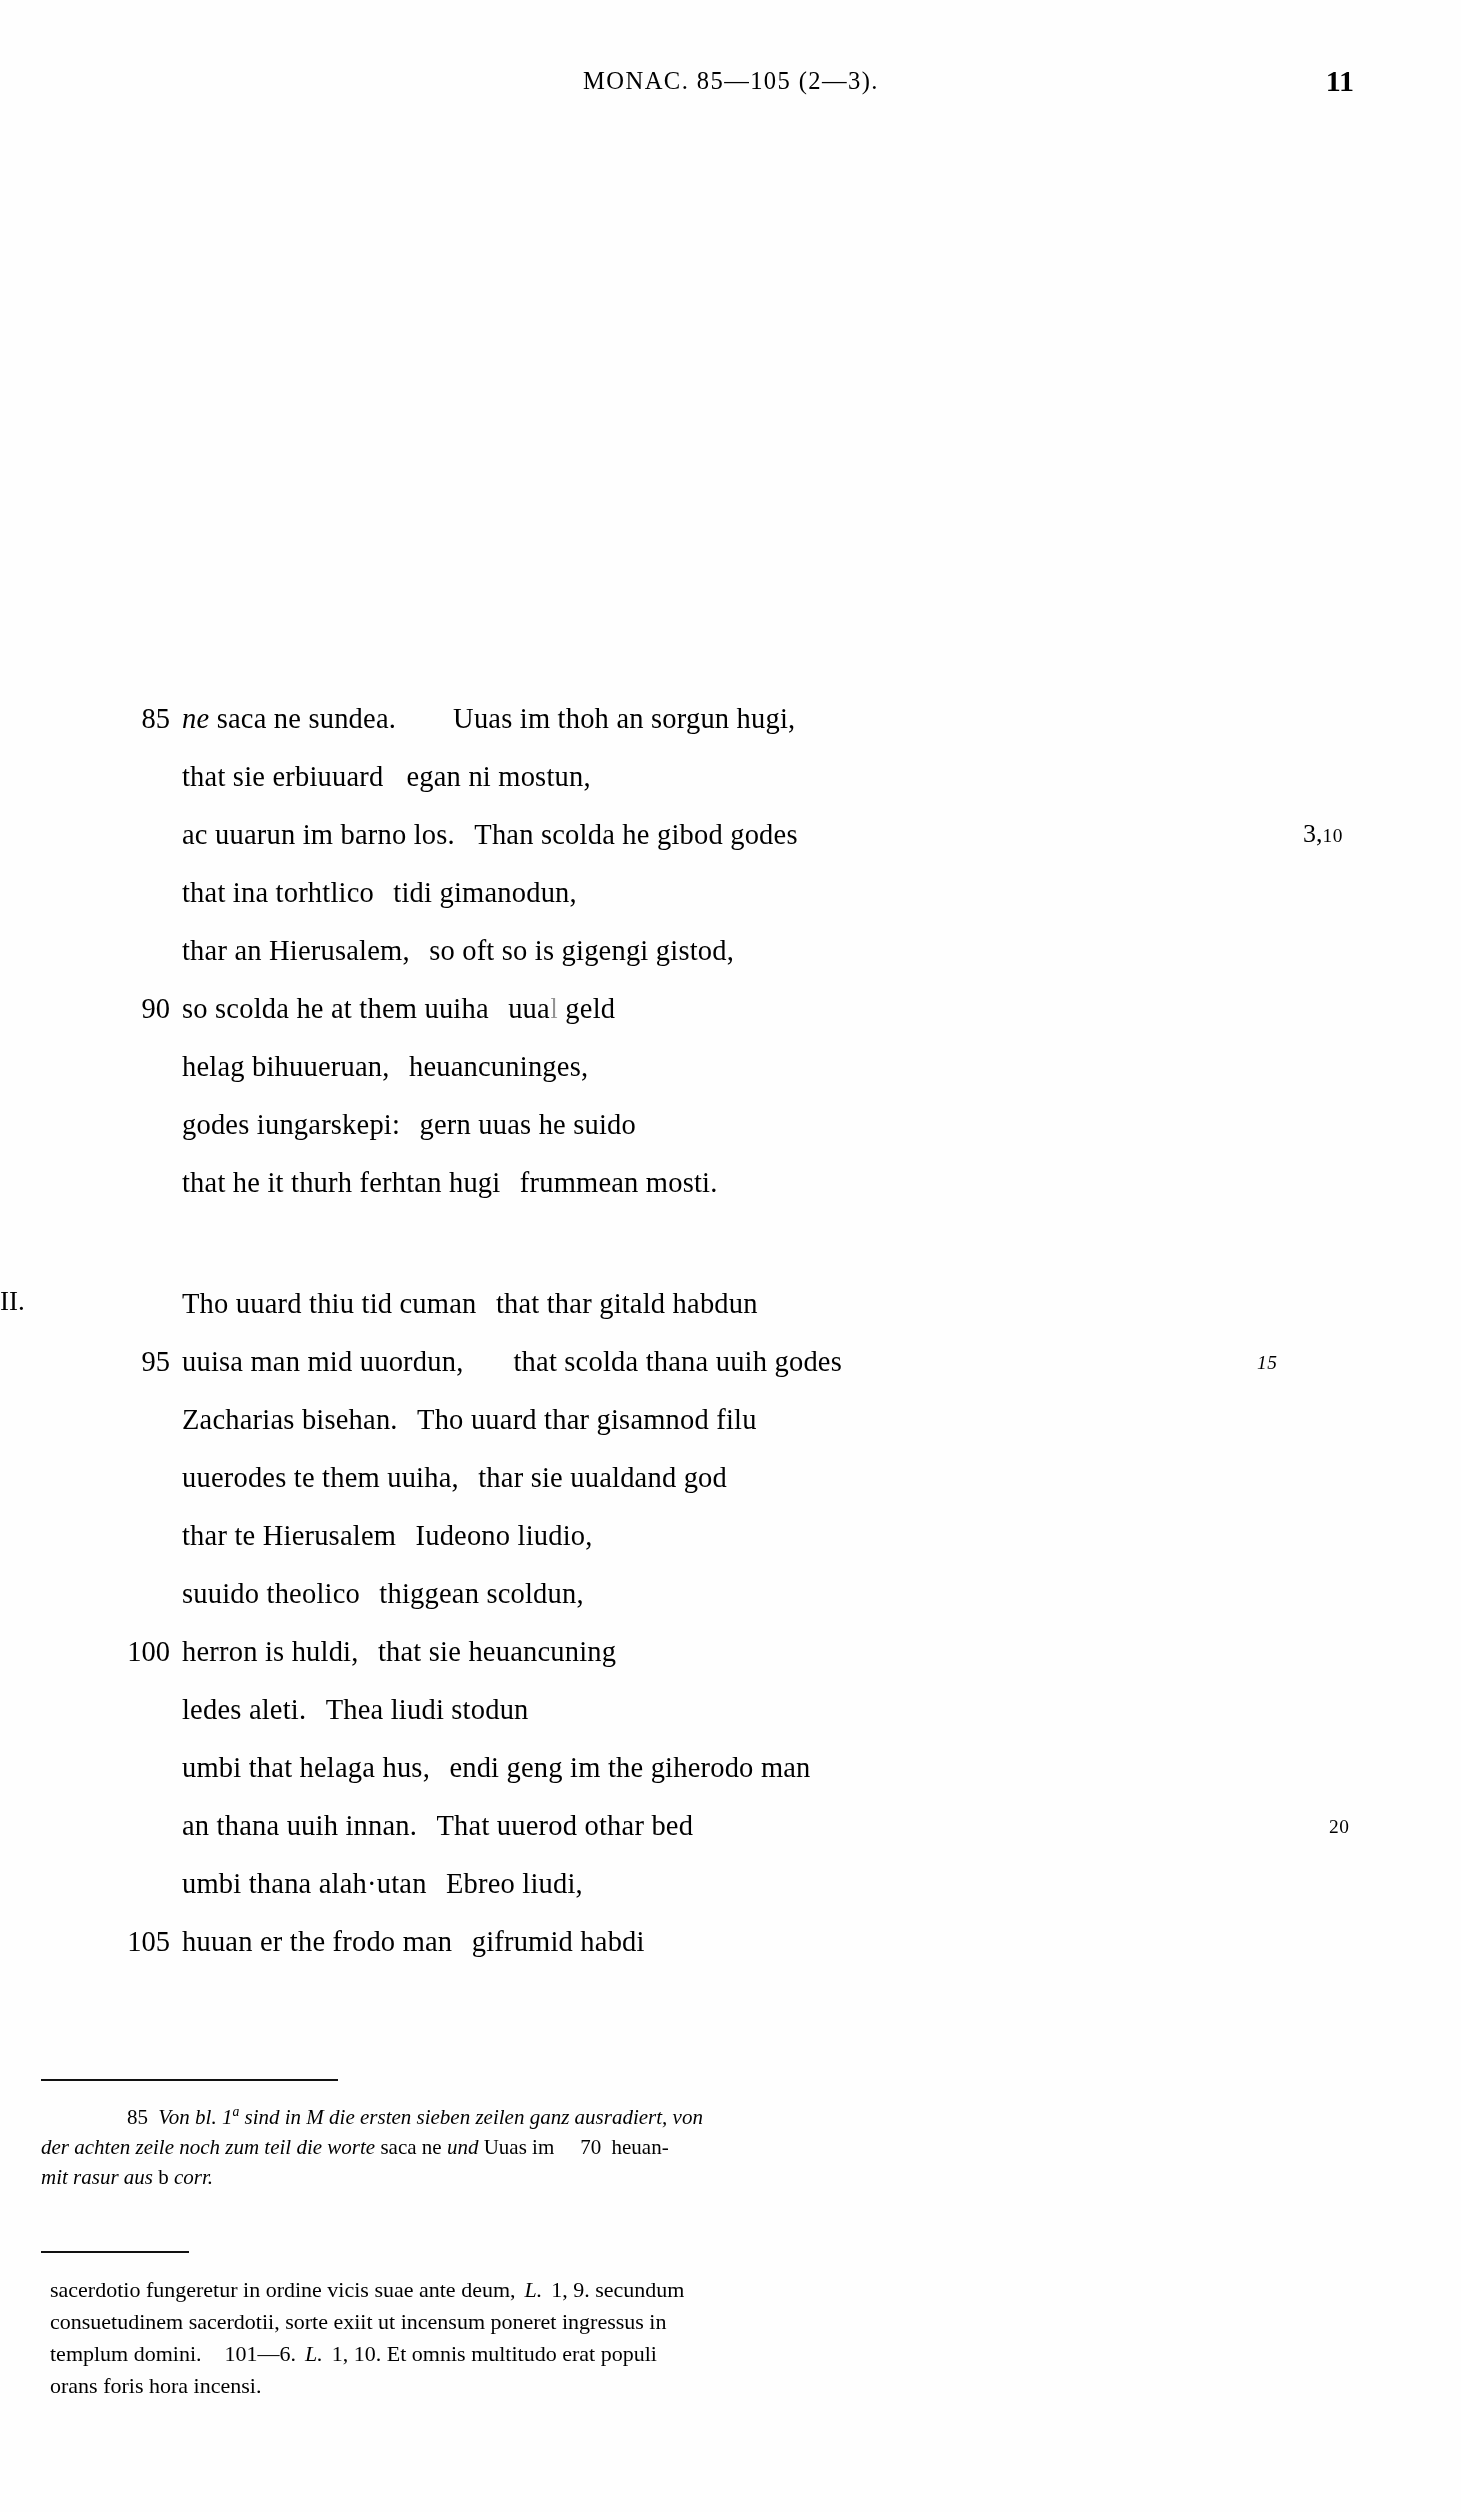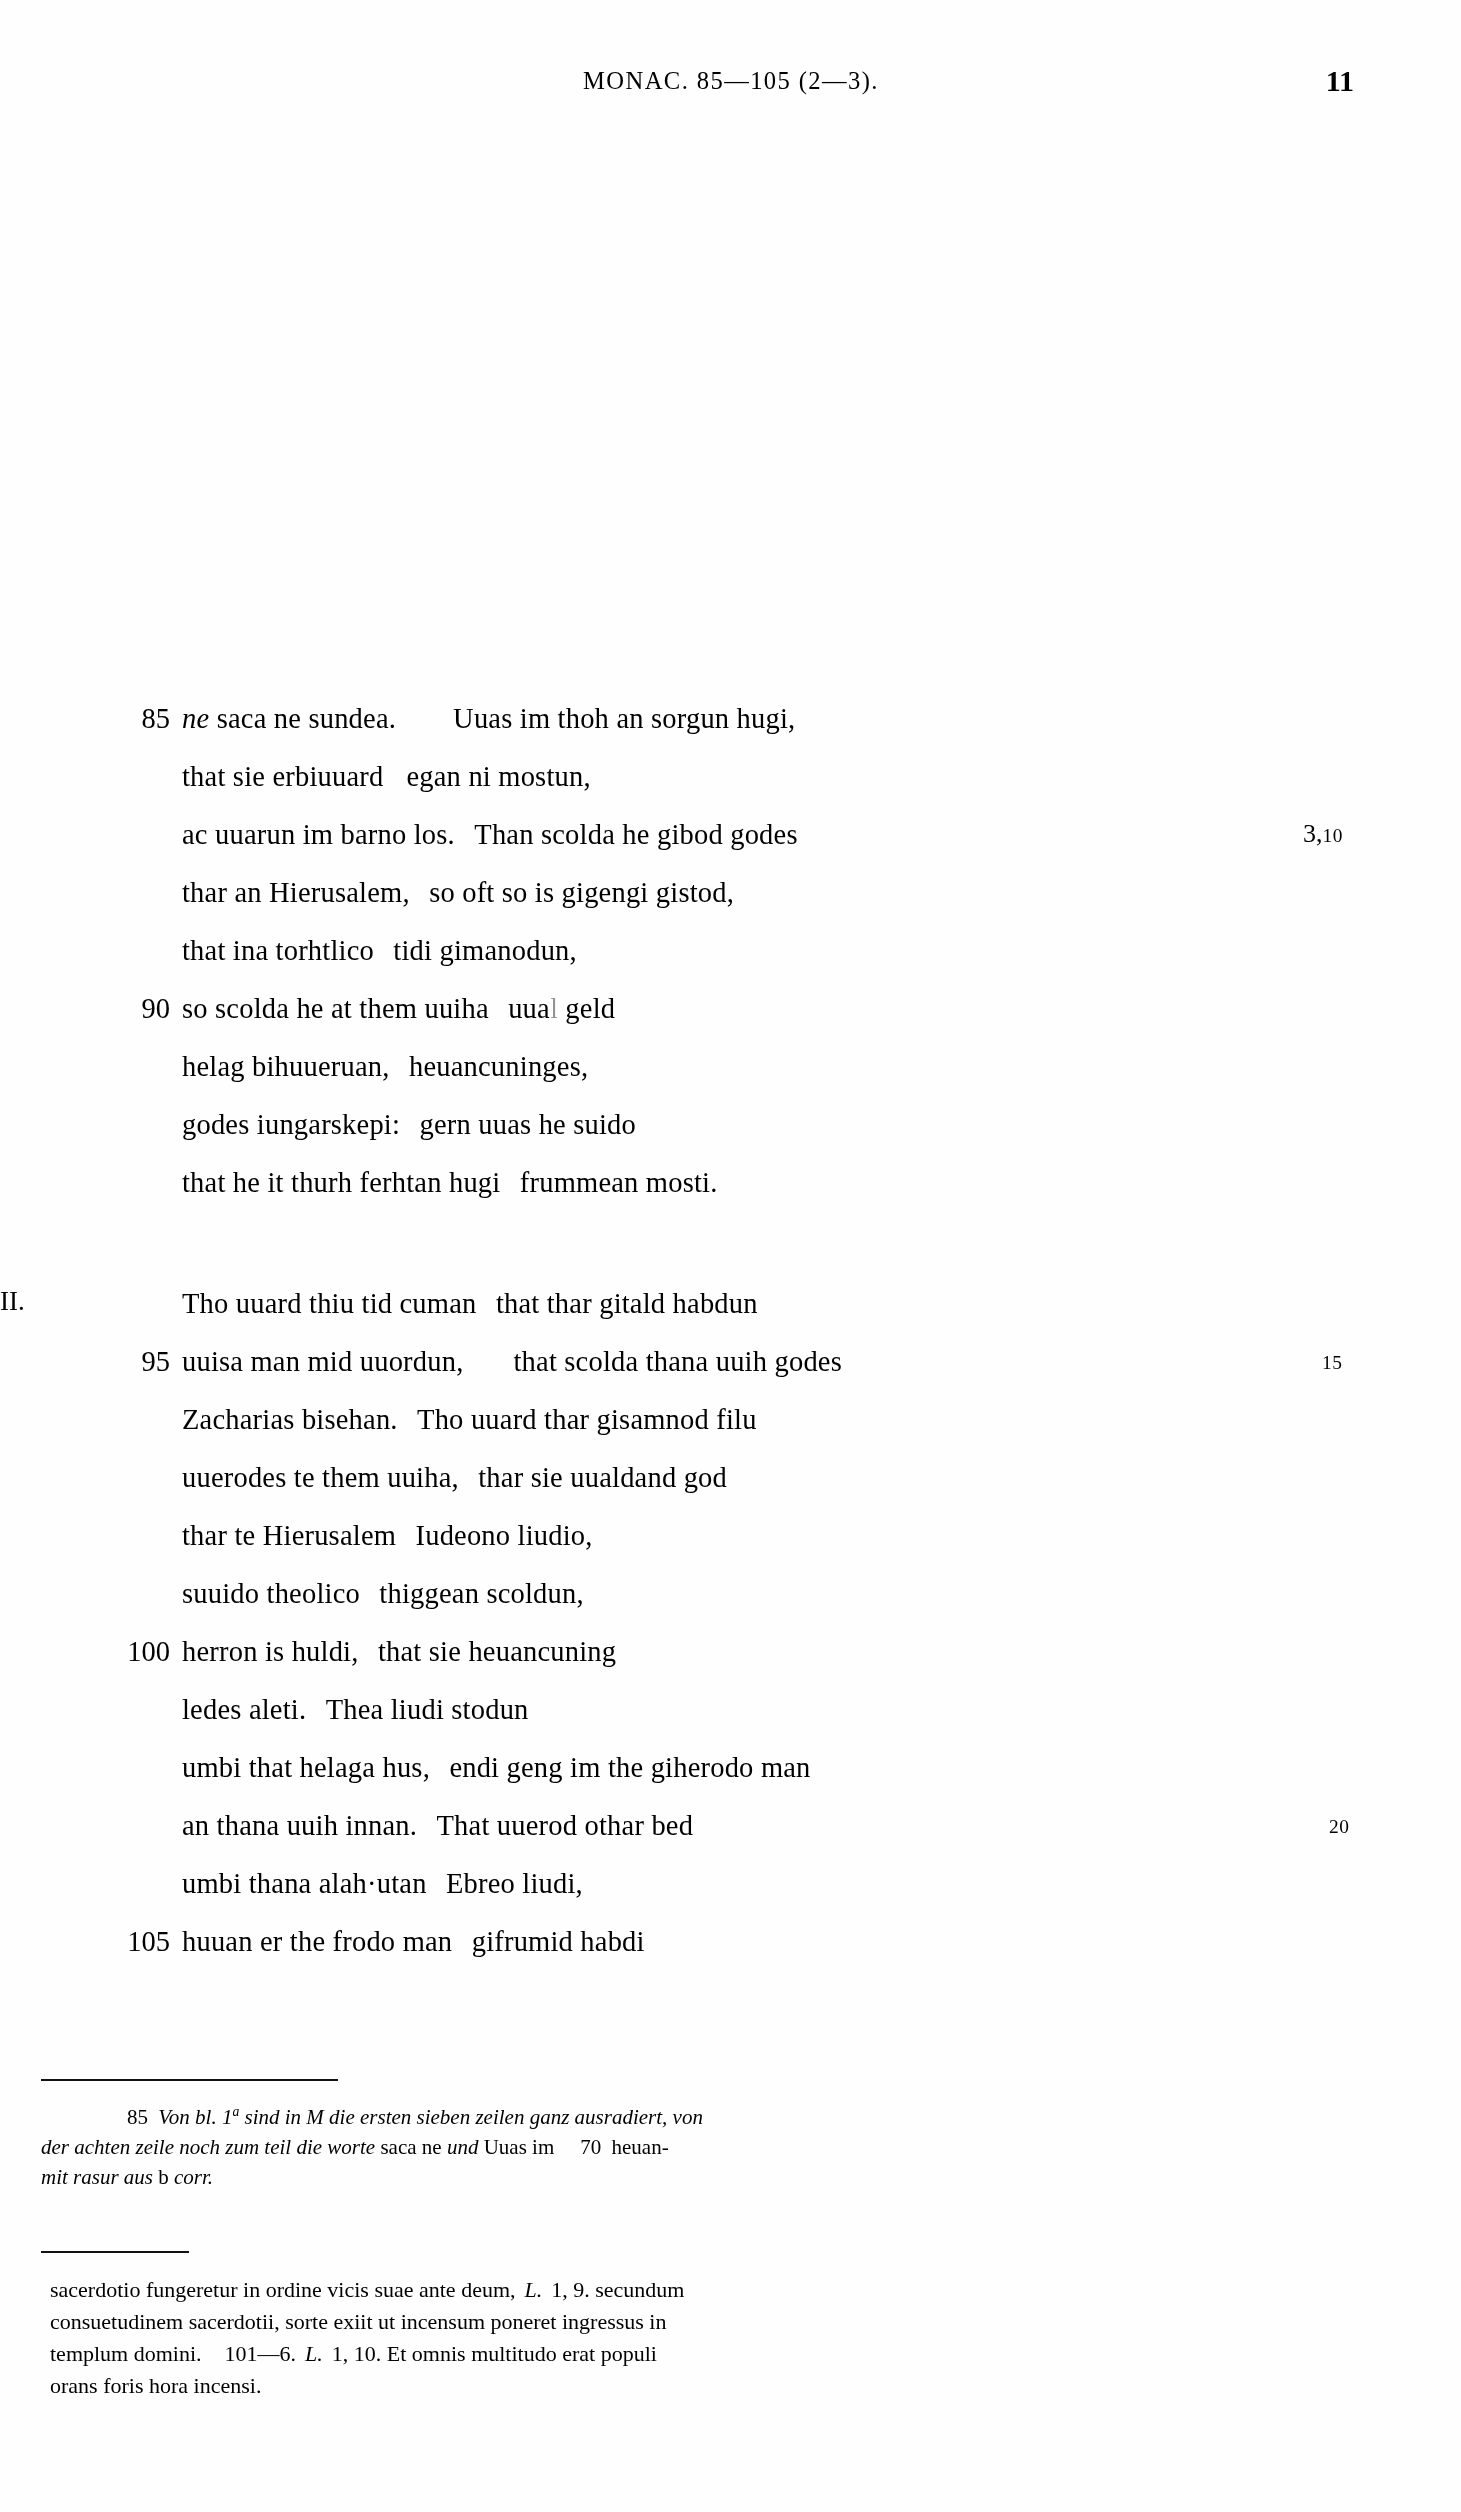--- a/index.html
+++ b/index.html
@@ -163,25 +163,25 @@
         <span class="vnum"></span>
         <span class="vtext"><span>that sie erbiuuard</span><span style="display: inline-block; width: 23px;"></span><span>egan ni mostun,</span></span>
       </div>
       <div class="vline">
         <span class="vnum"></span>
         <span class="vtext"><span>ac uuarun im barno los.</span><span style="display: inline-block; width: 19.4px;"></span><span>Than scolda he gibod godes</span></span>
         <span class="vmargin" style="left: 1303px;">3,<span class="small">10</span></span>
       </div>
       <div class="vline">
         <span class="vnum"></span>
+        <span class="vtext"><span>that ina torhtlico</span><span style="display: inline-block; width: 19.4px;"></span><span>tidi gimanodun,</span></span>
+      </div>
+      <div class="vline">
+        <span class="vnum"></span>
         <span class="vtext"><span>thar an Hierusalem,</span><span style="display: inline-block; width: 19.4px;"></span><span>so oft so is gigengi gistod,</span></span>
-      </div>
-      <div class="vline">
-        <span class="vnum"></span>
-        <span class="vtext"><span>that ina torhtlico</span><span style="display: inline-block; width: 19.4px;"></span><span>tidi gimanodun,</span></span>
       </div>
       <div class="vline">
         <span class="vnum">90</span>
         <span class="vtext"><span>so scolda he at them uuiha</span><span style="display: inline-block; width: 19.4px;"></span><span>uua<span class="faint-l">l</span> geld</span></span>
       </div>
       <div class="vline">
         <span class="vnum"></span>
         <span class="vtext"><span>helag bihuueruan,</span><span style="display: inline-block; width: 19.4px;"></span><span>heuancuninges,</span></span>
       </div>
       <div class="vline">
@@ -193,21 +193,21 @@
         <span class="vtext"><span>that he it thurh ferhtan hugi</span><span style="display: inline-block; width: 19.4px;"></span><span>frummean mosti.</span></span>
       </div>
       <div style="height: 63px;"></div>
       <div class="vline">
         <span class="vnum"></span>
         <span class="vtext"><span>Tho uuard thiu tid cuman</span><span style="display: inline-block; width: 19.4px;"></span><span>that thar gitald habdun</span></span>
       </div>
       <div class="vline">
         <span class="vnum">95</span>
         <span class="vtext"><span>uuisa man mid uuordun,</span><span style="display: inline-block; width: 50px;"></span><span>that scolda thana uuih godes</span></span>
-        <span class="vmargin" style="left: 1322px;"><span class="small">15</span></span>
+        <span class="vmargin" style="left: 1257px; font-style: italic;"><span class="small">15</span></span>
       </div>
       <div class="vline">
         <span class="vnum"></span>
         <span class="vtext"><span>Zacharias bisehan.</span><span style="display: inline-block; width: 19.4px;"></span><span>Tho uuard thar gisamnod filu</span></span>
       </div>
       <div class="vline">
         <span class="vnum"></span>
         <span class="vtext"><span>uuerodes te them uuiha,</span><span style="display: inline-block; width: 19.4px;"></span><span>thar sie uualdand god</span></span>
       </div>
       <div class="vline">

